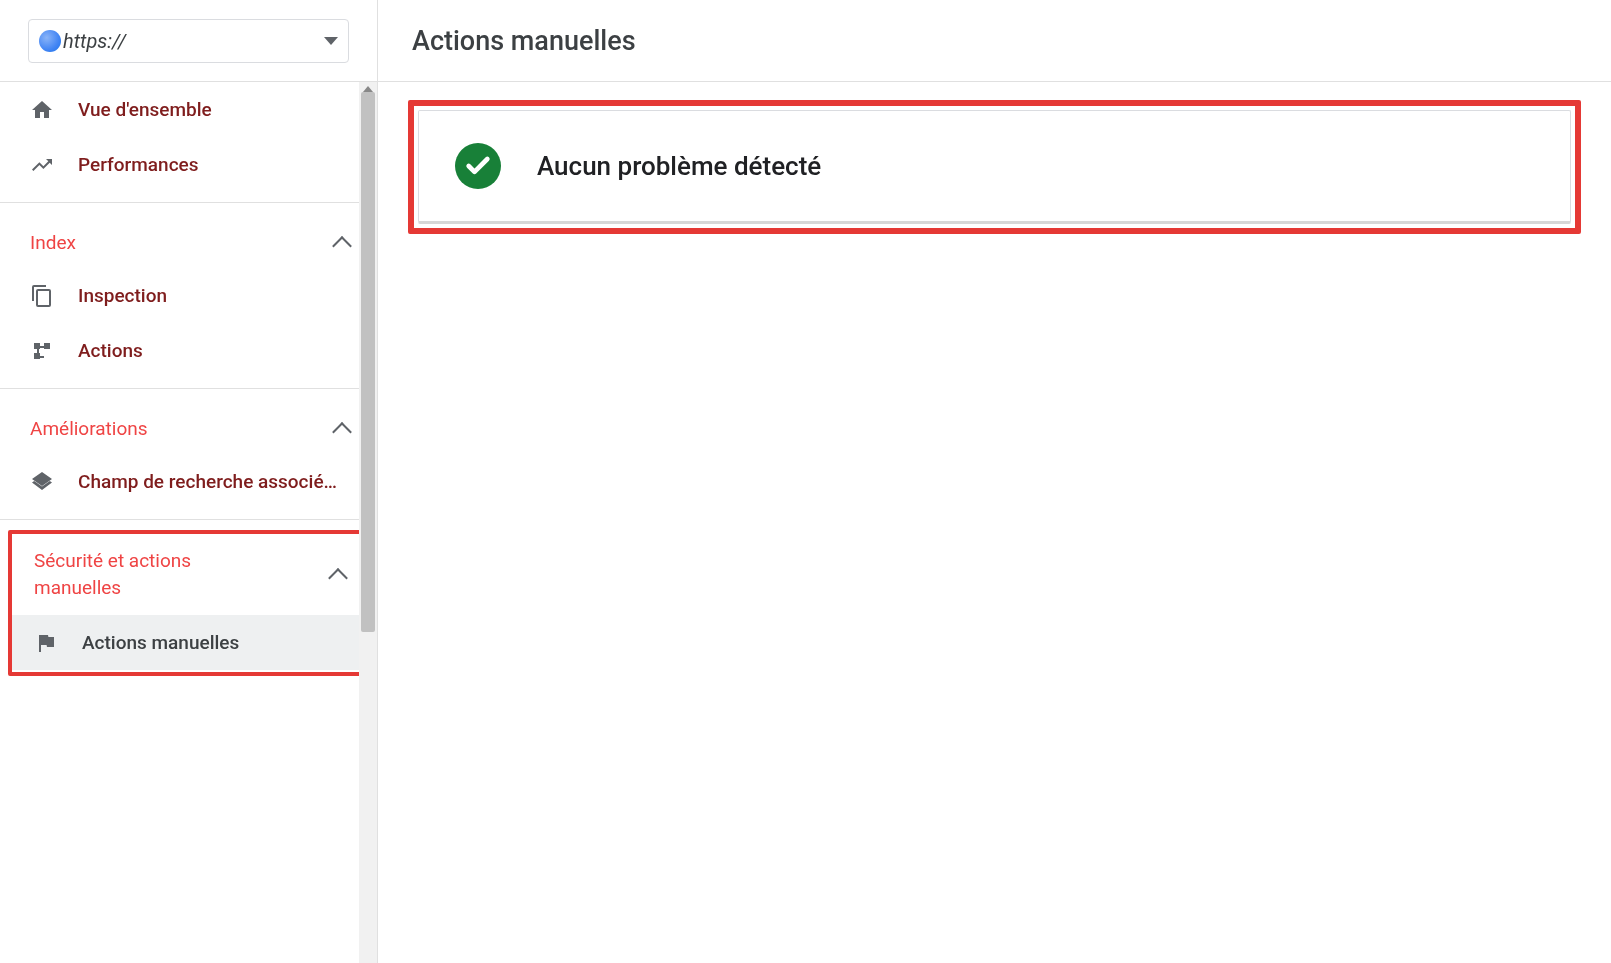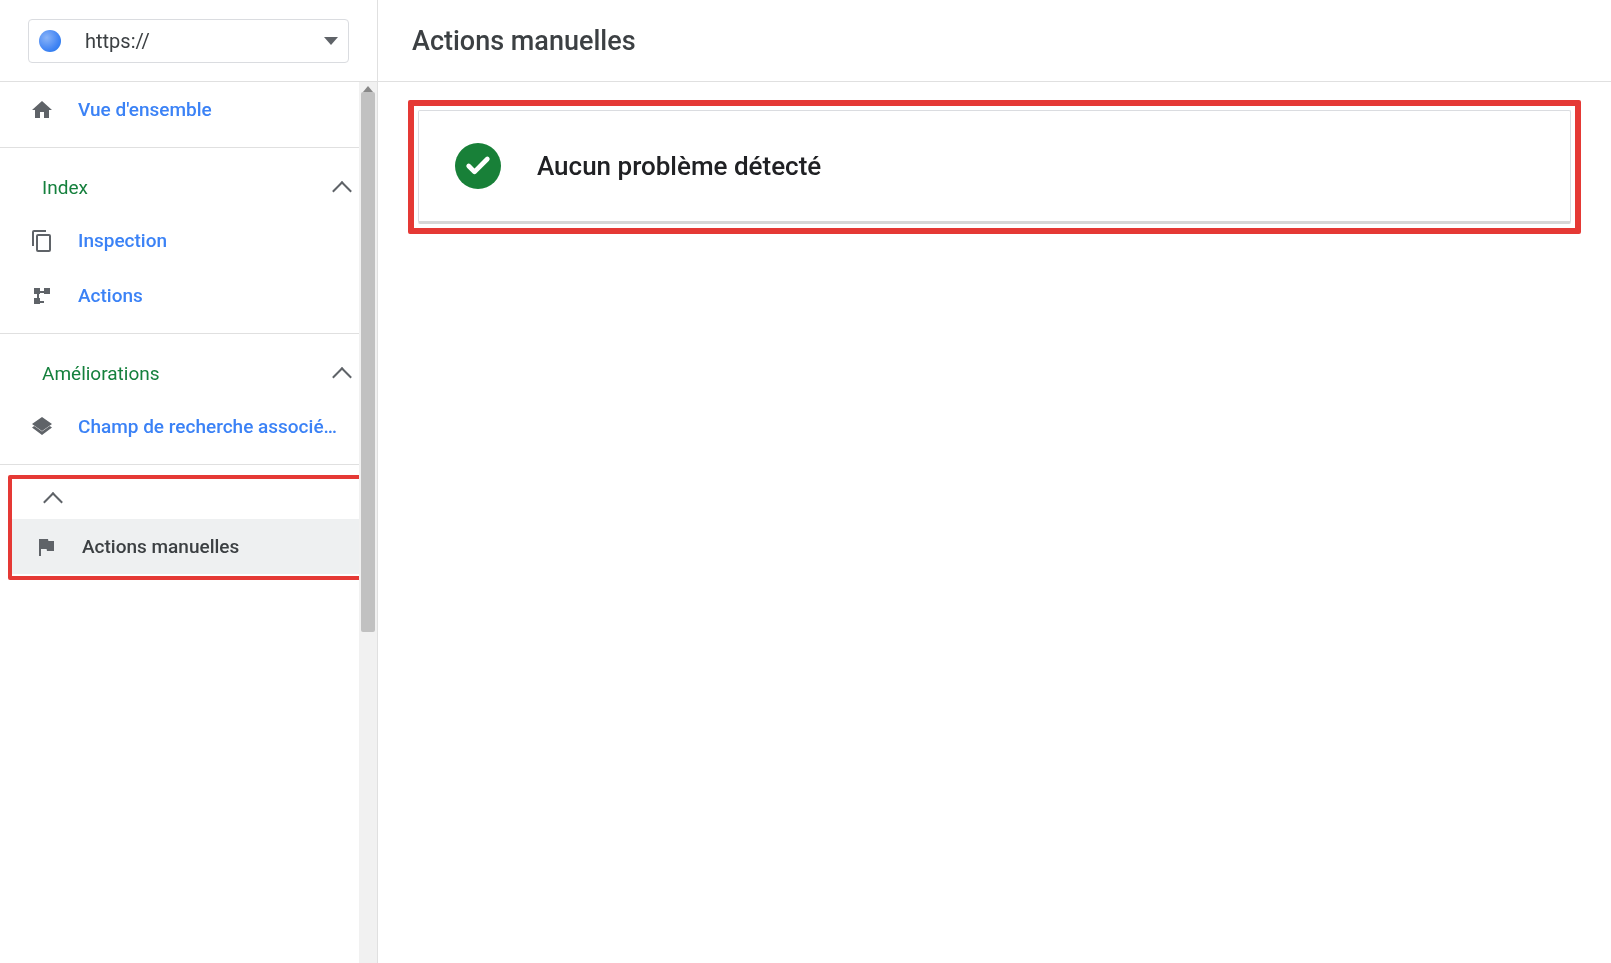--- a/index.html
+++ b/index.html
@@ -34,22 +34,23 @@
   }
   .property-selector .field {
     flex: 1;
     display: flex;
     align-items: center;
     background: #fff;
     border: 1px solid #dadce0;
     border-radius: 4px;
     height: 44px;
     padding: 0 10px;
-    gap: 24px;
+    gap: 2px;
     cursor: pointer;
+    font-style: italic;
   }
   .property-selector .globe {
     width: 22px; height: 22px;
     border-radius: 50%;
     background: radial-gradient(circle at 35% 35%, #8ab4f8 0%, #4285f4 60%, #1a73e8 100%);
     flex-shrink: 0;
   }
   .property-selector .url {
     flex: 1;
     font-size: 20px;
@@ -100,21 +101,21 @@
   }
 
   .nav-item {
     display: flex;
     align-items: center;
     height: 55px;
     padding: 0 30px 0 30px;
     gap: 24px;
     cursor: pointer;
     font-size: 19px;
-    color: #3b82f6;
+    color: #7f1d1d;
     font-weight: 500;
   }
   .nav-item.active {
     background: #eef0f1;
     color: #3c4043;
   }
   .nav-item .icon {
     width: 24px; height: 24px;
     flex-shrink: 0;
     display: flex;
@@ -122,23 +123,22 @@
     justify-content: center;
   }
   .nav-item .icon svg { fill: #5f6368; }
 
   .section-header {
     display: flex;
     align-items: center;
     justify-content: space-between;
     padding: 18px 30px 14px 30px;
     font-size: 19px;
-    color: #15803d;
+    color: #ef4444;
     cursor: pointer;
-    margin-left: 12px;
   }
   .section-header .chev {
     width: 12px; height: 12px;
     position: relative;
   }
   .section-header .chev::before {
     content: "";
     position: absolute;
     width: 12px; height: 12px;
     border-left: 2px solid #5f6368;
@@ -239,20 +239,28 @@
 
     <div class="nav-item">
       <span class="icon">
         <svg viewBox="0 0 24 24">
             <path d="M10 20v-6h4v6h5v-8h3L12 3 2 12h3v8z"></path>
           </svg>
       </span>
       <span>Vue d'ensemble</span>
     </div>
 
+    <div class="nav-item">
+      <span class="icon">
+        <svg viewBox="0 0 24 24">
+            <path d="M16 6l2.29 2.29-4.88 4.88-4-4L2 16.59 3.41 18l6-6 4 4 6.3-6.29L22 12V6z"></path>
+          </svg>
+      </span>
+      <span>Performances</span>
+    </div>
 
 
     <div class="divider"></div>
 
     <div class="section-header">
       <span class="section-title">Index</span>
       <span class="chev"></span>
     </div>
 
     <div class="nav-item">
@@ -287,20 +295,21 @@
             <path d="M12 2L2 9l10 7 10-7-10-7zm0 14.5L4.21 11 2 12.5 12 20l10-7.5-2.21-1.5L12 16.5z"></path>
           </svg>
       </span>
       <span>Champ de recherche associé…</span>
     </div>
 
     <div class="divider"></div>
 
     <div class="red-box-sidebar">
       <div class="section-header">
+        <span class="section-title">Sécurité et actions manuelles</span>
         <span class="chev"></span>
       </div>
       <div class="nav-item active">
         <span class="icon">
           <svg viewBox="0 0 24 24">
               <path d="M14.4 6L14 4H5v17h2v-7h5.6l.4 2h7V6z"></path>
             </svg>
         </span>
         <span>Actions manuelles</span>
       </div>

